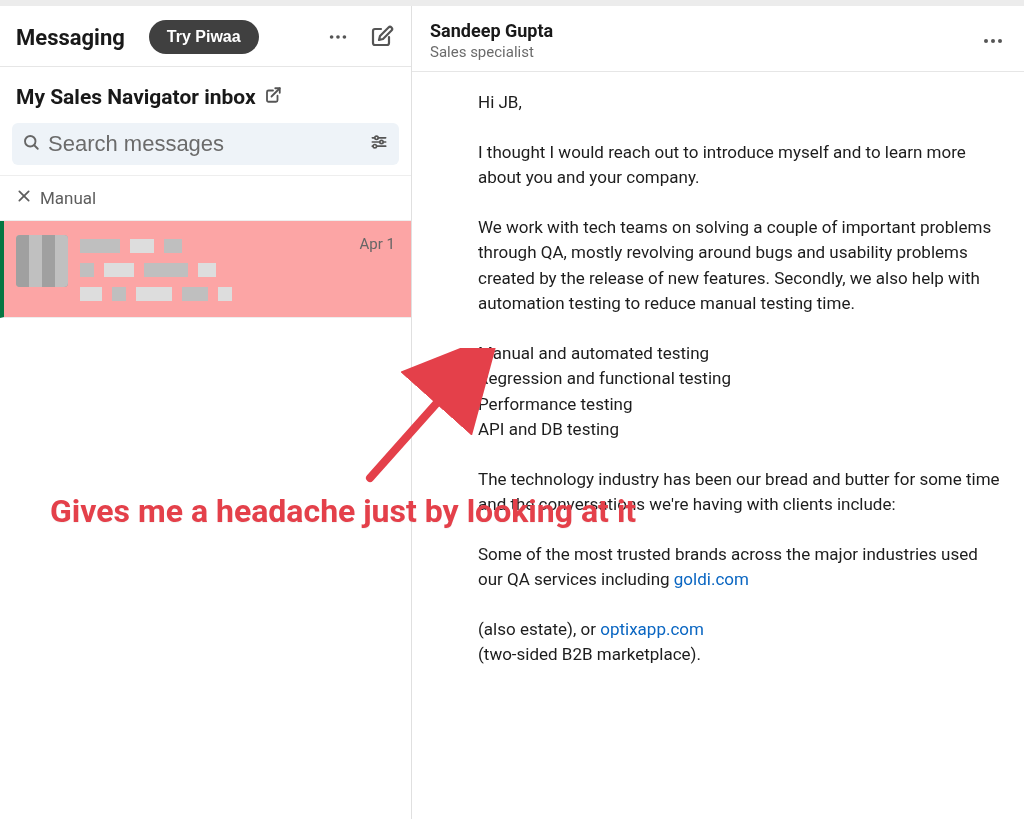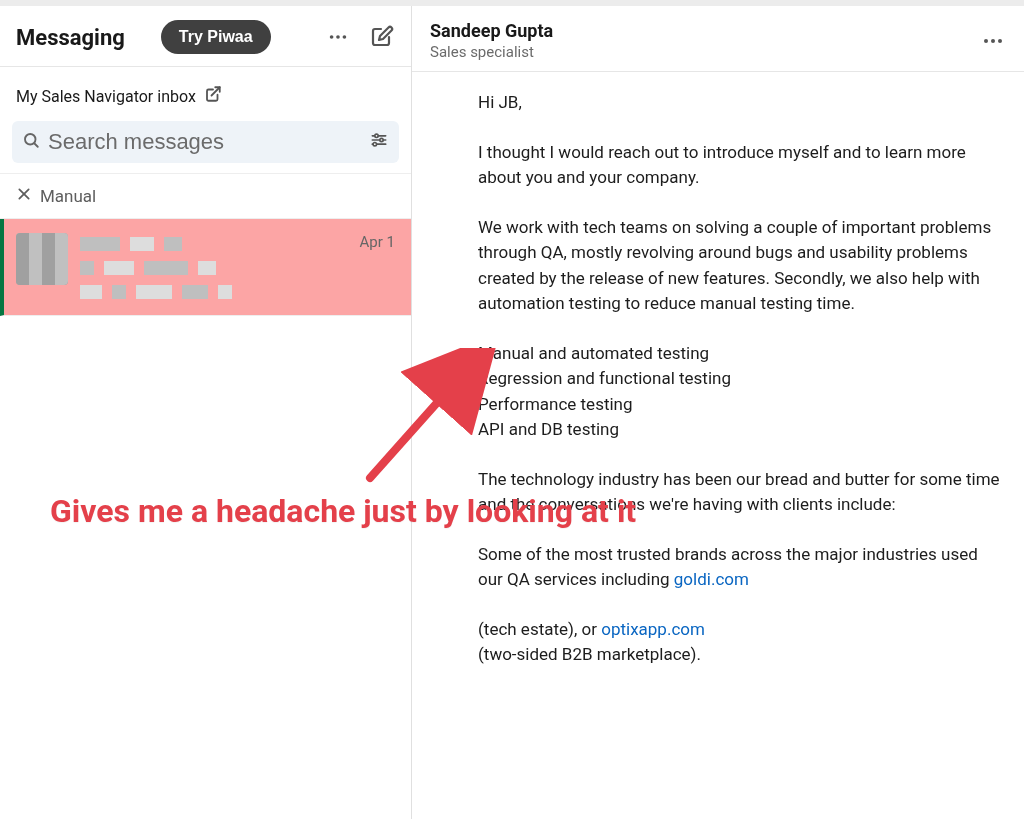--- a/index.html
+++ b/index.html
@@ -34,21 +34,21 @@
     display: flex;
     align-items: center;
     gap: 12px;
     padding: 14px 16px 12px 16px;
     border-bottom: 1px solid #e6e6e6;
   }
   .left-header h1 {
     font-size: 22px;
     font-weight: 700;
     flex: 0 0 auto;
-    margin-right: 24px;
+    margin-right: 12px;
   }
   .try-btn {
     background: #404040;
     color: #fff;
     border: none;
     border-radius: 20px;
     padding: 8px 18px;
     font-size: 16px;
     font-weight: 600;
     cursor: pointer;
@@ -65,22 +65,22 @@
     cursor: pointer;
     color: #555;
   }
   .inbox-title {
     padding: 18px 16px 14px 16px;
     display: flex;
     align-items: center;
     gap: 8px;
   }
   .inbox-title h2 {
-    font-size: 16px;
-    font-weight: 400;
+    font-size: 21px;
+    font-weight: 700;
   }
   .ext-link-icon { color: #555; }
   .search-row {
     padding: 0 12px 10px 12px;
   }
   .search-box {
     display: flex;
     align-items: center;
     background: #eef3f8;
     border-radius: 6px;
@@ -355,21 +355,21 @@
       <p>We work with tech teams on solving a couple of important problems through QA, mostly revolving around bugs and usability problems created by the release of new features. Secondly, we also help with automation testing to reduce manual testing time.</p>
       <p style="white-space:pre-line">Manual and automated testing
 Regression and functional testing
 Performance testing
 API and DB testing</p>
       <p>The technology industry has been our bread and butter for some time and the conversations we're having with clients include:</p>
       <p>
         <span>Some of the most trusted brands across the major industries used our QA services including </span><a href="#">goldi.com</a>
       </p>
       <p style="margin-bottom:0">
-        <span>(tech estate), or </span><a href="#">optixapp.com</a>
+        <span>(also estate), or </span><a href="#">optixapp.com</a>
       </p>
       <p>(two-sided B2B marketplace).</p>
     </div>
   </div>
 
 </div>
 
 <svg class="arrow" width="150" height="150">
   <defs>
     <marker id="ah" markerWidth="12" markerHeight="12" refX="6" refY="6" orient="auto">

